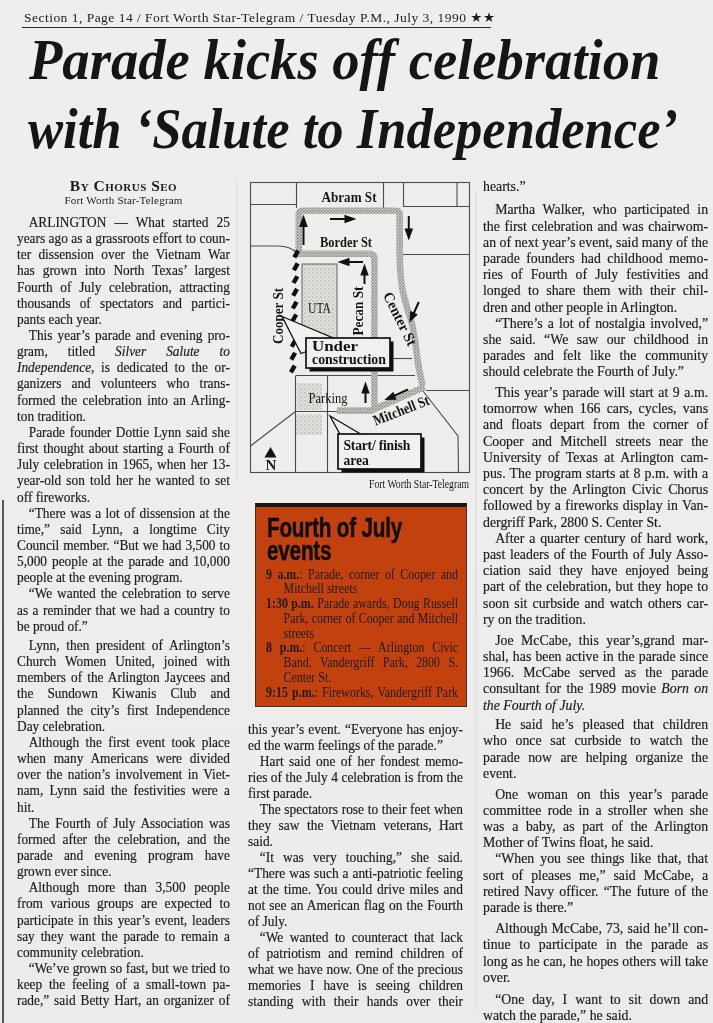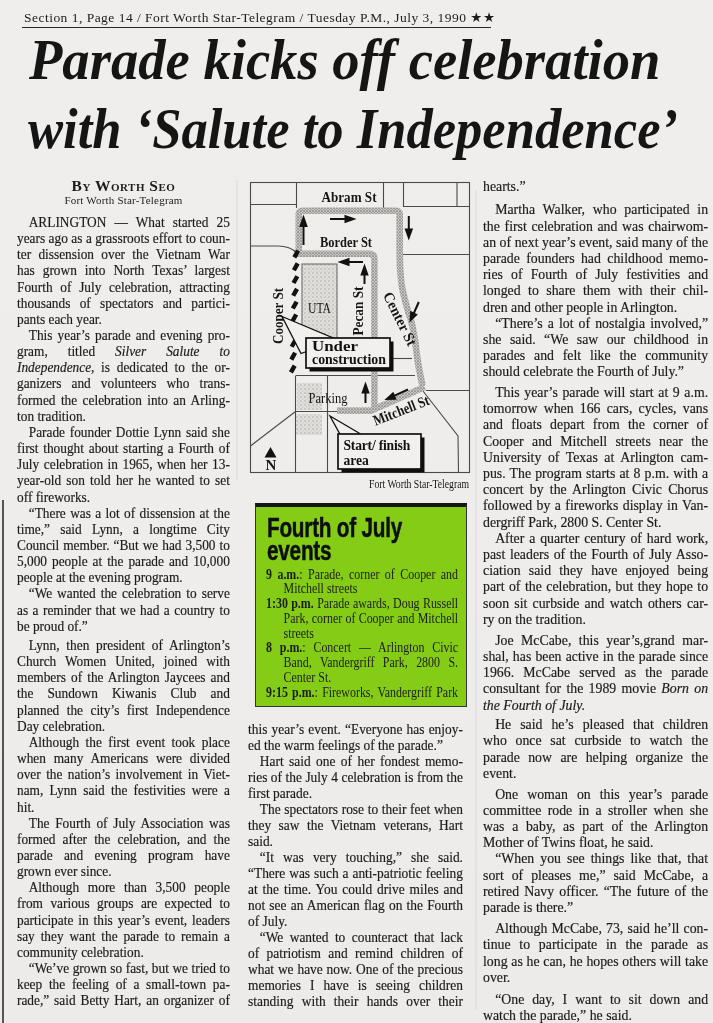--- a/index.html
+++ b/index.html
@@ -12,21 +12,21 @@
 <body>
 
 <div style="position:absolute;left:24px;top:9px;font-size:13.5px;letter-spacing:.48px">Section 1, Page 14 / Fort Worth Star-Telegram / Tuesday P.M., July 3, 1990 <span style="font-size:13.5px">★★</span></div>
 
 <div style="position:absolute;left:22px;top:27px;width:469px;height:1.4px;background:#2a2a2a"></div>
 
 <div style="position:absolute;left:28.5px;top:24px;font:bold italic 57px/71px 'Liberation Serif',serif;color:#151515;transform-origin:0 0;white-space:nowrap;transform:scaleX(0.958)" id="h1">Parade kicks off celebration</div>
 
 <div style="position:absolute;left:28px;top:92.5px;font:bold italic 57px/71px 'Liberation Serif',serif;color:#151515;transform-origin:0 0;white-space:nowrap;transform:scaleX(0.9225)" id="h2">with ‘Salute to Independence’</div>
 
-<div style="position:absolute;left:17px;top:177px;width:213px;text-align:center;font-weight:bold;font-size:15.5px;font-variant:small-caps;letter-spacing:.5px">By Worth Seo</div>
+<div style="position:absolute;left:17px;top:177px;width:213px;text-align:center;font-weight:bold;font-size:15.5px;font-variant:small-caps;letter-spacing:.5px">By Chorus Seo</div>
 
 <div style="position:absolute;left:17px;top:193.5px;width:213px;text-align:center;font-size:11px;letter-spacing:.2px">Fort Worth Star-Telegram</div>
 
 <div class="c" id="col1" style="left:17px;top:213.9px;width:236px;transform:scaleX(0.902);line-height:16.16px">
 <div class="i">ARLINGTON — What started 25</div>
 <div>years ago as a grassroots effort to coun-</div>
 <div>ter dissension over the Vietnam War</div>
 <div>has grown into North Texas’ largest</div>
 <div>Fourth of July celebration, attracting</div>
 <div>thousands of spectators and partici-</div>
@@ -274,21 +274,21 @@
 
 <g>
 <rect x="341.5" y="437.5" width="83" height="35" fill="#0e0e0e"></rect>
 <polygon points="330,416 364,436 347,447" fill="#f1f0ee" stroke="#111" stroke-width="1.3"></polygon>
 <rect x="338" y="434" width="83" height="35" fill="#f1f0ee" stroke="#111" stroke-width="1.7"></rect>
 <text x="343.5" y="450" font-family="Liberation Serif,serif" font-size="13.6" font-weight="bold" fill="#111" letter-spacing="-0.2">Start/ finish</text>
 <text x="343.5" y="464.8" font-family="Liberation Serif,serif" font-size="13.6" font-weight="bold" fill="#111">area</text>
 </g>
 </svg>
 
-<div style="position:absolute;left:255px;top:503px;width:209.5px;height:199px;border-top:4.5px solid #171717;border-left:1.3px solid #333;border-right:1.3px solid #333;border-bottom:1.3px solid #333;background:#84cc16">
+<div style="position:absolute;left:255px;top:503px;width:209.5px;height:199px;border-top:4.5px solid #171717;border-left:1.3px solid #333;border-right:1.3px solid #333;border-bottom:1.3px solid #333;background:#c2410c">
 
 <div style="position:absolute;left:10.5px;top:8.8px;font:bold 28px/23px 'Liberation Sans',sans-serif;color:#0e0e0e;letter-spacing:-.3px;transform:scaleX(0.74);transform-origin:0 0;white-space:nowrap;-webkit-text-stroke:0.5px #0e0e0e">Fourth of July<br>events</div>
 
 <div id="evl" style="position:absolute;left:9.5px;top:60.5px;width:219px;font:13.6px/14.8px 'Liberation Serif',serif;transform:scaleX(0.877);transform-origin:0 0">
 <div class="j"><b>9 a.m.</b>: Parade, corner of Cooper and</div>
 <div class="p">Mitchell streets</div>
 <div class="j"><b>1:30 p.m.</b> Parade awards, Doug Russell</div>
 <div class="p j">Park, corner of Cooper and Mitchell</div>
 <div class="p">streets</div>
 <div class="j"><b>8 p.m.</b>: Concert — Arlington Civic</div>

